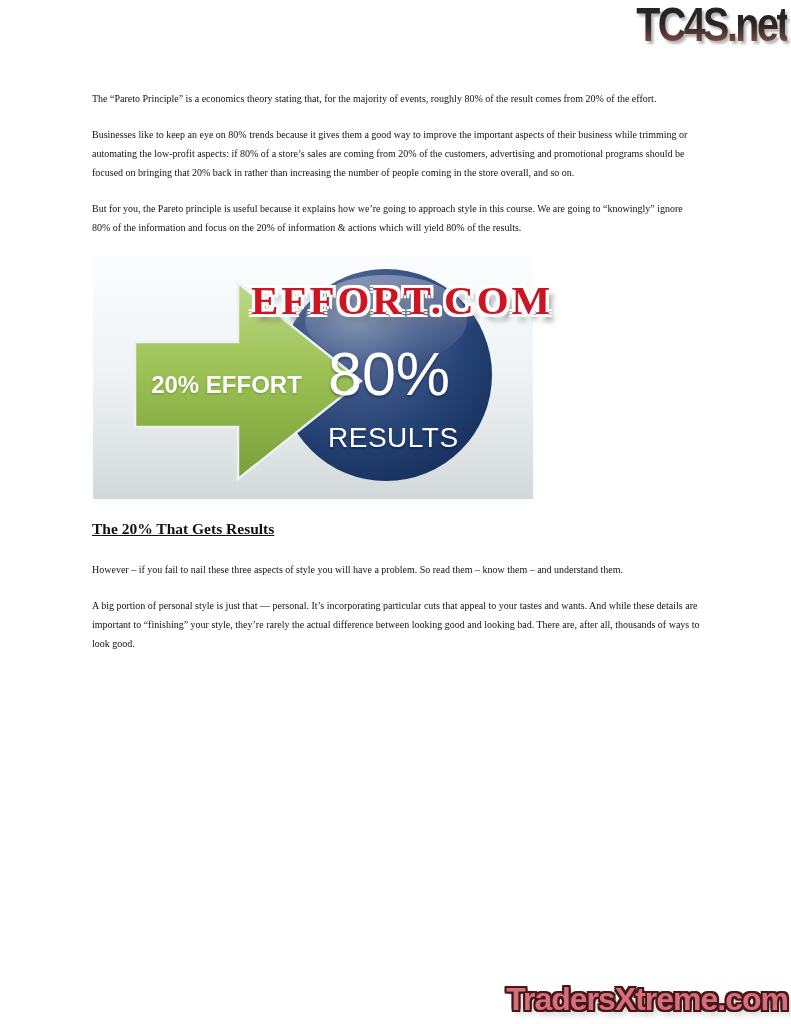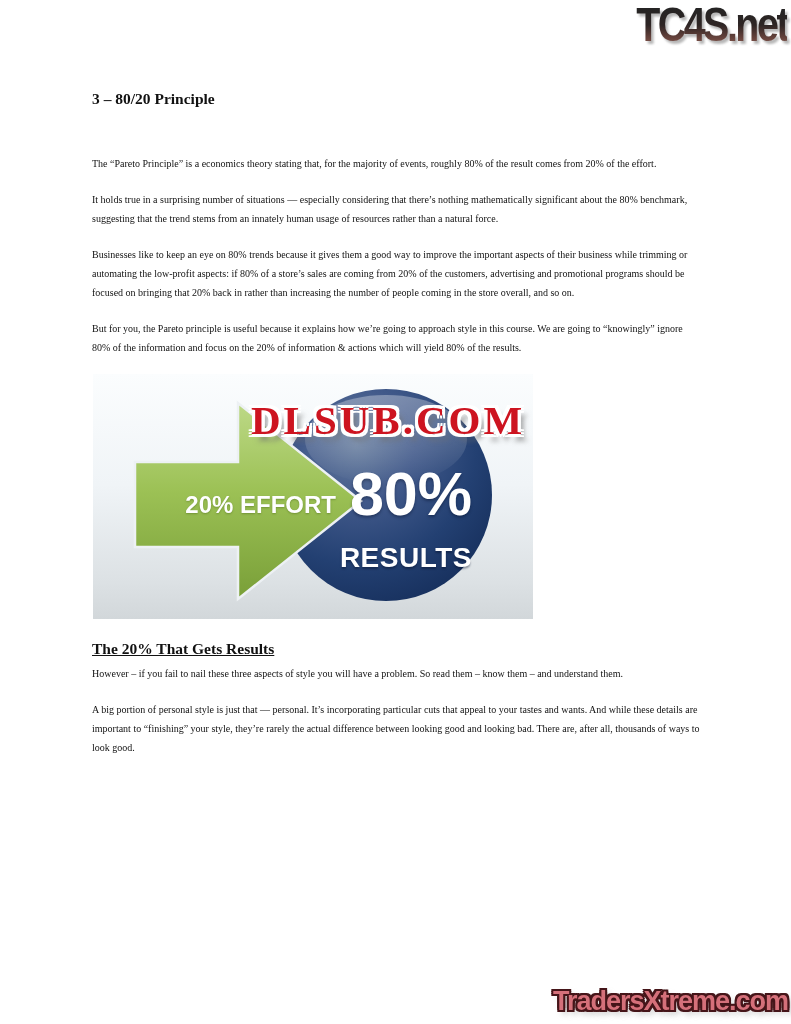--- a/index.html
+++ b/index.html
@@ -51,21 +51,21 @@
   .para {
     font-size: 10px;
     line-height: 19px;
     margin: 0 0 17px 0;
   }
   .section-heading {
     font-size: 15.5px;
     font-weight: bold;
     line-height: 19px;
     text-decoration: underline;
-    margin: 0 0 6px 0;
+    margin: 0 0 22px 0;
   }
 
   
   .figure {
     position: relative;
     width: 440px;
     height: 245px;
     margin: 9px 0 20px 1px;
     background: linear-gradient(180deg, #fbfdfe 0%, #f0f4f7 45%, #dce1e4 85%, #d2d7da 100%);
   }
@@ -88,40 +88,40 @@
     border-radius: 50%;
     background: linear-gradient(180deg, rgba(255,255,255,0.32), rgba(255,255,255,0.0));
   }
   .figure svg.arrow-svg {
     position: absolute;
     left: 0; top: 0;
     width: 440px; height: 245px;
   }
   .arrow-label {
     position: absolute;
-    left: 68px;
+    left: 46px;
     top: 119px;
     width: 175px;
-    text-align: right;
+    text-align: center;
     font-family: "Liberation Sans", sans-serif;
     font-weight: bold;
     font-size: 24px;
     line-height: 1;
     color: #ffffff;
     text-shadow: 0 1px 2px rgba(70,100,25,0.45);
   }
   .result-block {
     position: absolute;
-    left: 244px;
+    left: 235px;
     top: 92px;
     width: 135px;
-    text-align: right;
+    text-align: left;
     color: #ffffff;
     font-family: "Liberation Sans", sans-serif;
-    font-weight: bold;
+    font-weight: normal;
   }
   .result-value {
     font-size: 61px;
     line-height: 0.95;
     text-shadow: 0 2px 3px rgba(5,15,40,0.4);
   }
   .result-label {
     font-size: 28px;
     line-height: 1;
     margin-top: 20px;
@@ -148,21 +148,21 @@
        6px 7px 5px rgba(110,110,110,0.6);
   }
 
   
   .footer-logo {
     position: absolute;
     right: 3px;
     bottom: 9px;
     font-family: "Liberation Sans", sans-serif;
     font-weight: 800;
-    font-size: 27px;
+    font-size: 32px;
     line-height: 1;
     letter-spacing: -1px;
     color: #d5707a;
     white-space: nowrap;
     text-shadow:
       -2px -2px 0 #451519, 2px -2px 0 #451519,
       -2px  2px 0 #451519, 2px  2px 0 #451519,
       -2px  0   0 #451519, 2px  0   0 #451519,
        0   -2px 0 #451519, 0    2px 0 #451519,
        0 0 7px rgba(255,255,255,0.95),
@@ -171,25 +171,23 @@
 </style>
 </head>
 <body>
 
 <div class="page">
 
   <div class="tc4s-logo">TC4S.net</div>
 
   <div class="content">
 
-    <h1 class="doc-title">3 – 80/20 Principle</h1>
 
     <p class="para">The “Pareto Principle” is a economics theory stating that, for the majority of events, roughly 80% of the result comes from 20% of the effort.</p>
 
-    <p class="para">It holds true in a surprising number of situations — especially considering that there’s nothing mathematically significant about the 80% benchmark, suggesting that the trend stems from an innately human usage of resources rather than a natural force.</p>
 
     <p class="para">Businesses like to keep an eye on 80% trends because it gives them a good way to improve the important aspects of their business while trimming or automating the low-profit aspects: if 80% of a store’s sales are coming from 20% of the customers, advertising and promotional programs should be focused on bringing that 20% back in rather than increasing the number of people coming in the store overall, and so on.</p>
 
     <p class="para">But for you, the Pareto principle is useful because it explains how we’re going to approach style in this course.  We are going to “knowingly” ignore 80% of the information and focus on the 20% of information &amp; actions which will yield 80%  of the results.</p>
 
     <div class="figure">
 
       <div class="circle"></div>
 
       <svg class="arrow-svg" viewBox="0 0 440 245">
@@ -203,21 +201,21 @@
         <polygon points="42,88 145,88 145,29 268,127 145,225 145,173 42,173" fill="url(#arrowGrad)" stroke="#edf1f4" stroke-width="2.5"></polygon>
       </svg>
 
       <div class="arrow-label">20% EFFORT</div>
 
       <div class="result-block">
         <div class="result-value">80%</div>
         <div class="result-label">RESULTS</div>
       </div>
 
-      <div class="watermark">DLSUB.COM</div>
+      <div class="watermark">EFFORT.COM</div>
     </div>
 
     <h2 class="section-heading">The 20% That Gets Results</h2>
 
     <p class="para">However – if you fail to nail these three aspects of style you will have a problem.  So read them – know them – and understand them.</p>
 
     <p class="para">A big portion of personal style is just that — personal. It’s incorporating particular cuts that appeal to your tastes and wants. And while these details are important to “finishing” your style, they’re rarely the actual difference between looking good and looking bad. There are, after all, thousands of ways to look good.</p>
 
 
   </div>

